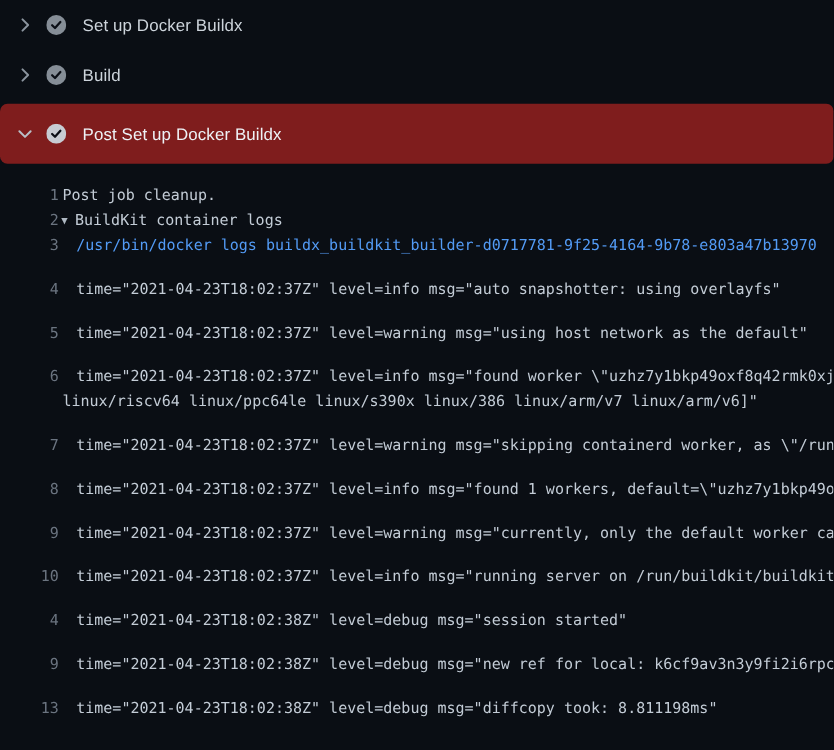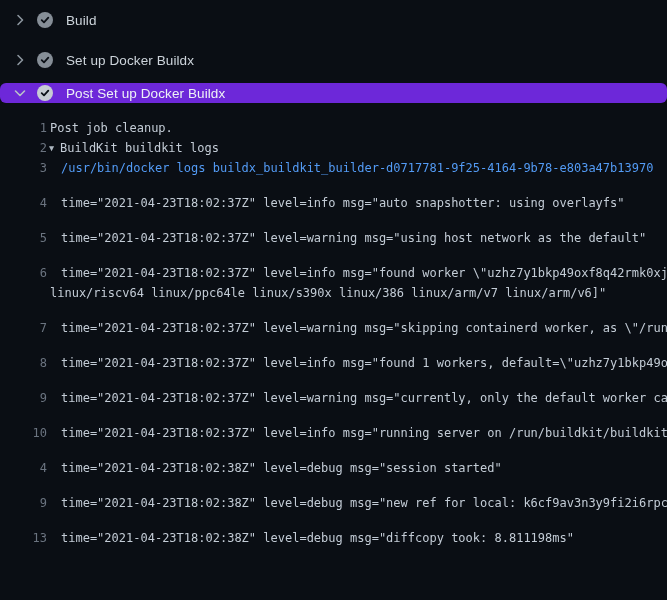--- a/index.html
+++ b/index.html
@@ -15,21 +15,21 @@
     padding-left:12px; box-sizing:border-box; cursor:pointer;
   }
   .chev { width:17px; height:16px; display:flex; align-items:center; color:#8b949e; flex:0 0 17px; }
   .chev svg { transition:none; }
   .step.expanded .chev svg { transform:rotate(90deg); }
   .check { width:16px; height:16px; margin-left:8px; margin-right:13px; flex:0 0 16px; }
   .check .cbg { fill:#868e97; }
   .check .cmk { stroke:#0b0f16; }
   .step-label { color:#cdd4db; font-size:13.5px; letter-spacing:0.1px; }
   .step.expanded {
-    height:20px; margin-top:3px; border-radius:6px; background:#6d28d9;text-align:center;
+    height:48px; margin-top:3px; border-radius:6px; background:#7f1d1d;text-align:center;
   }
   .step.expanded .step-label { color:#eef2f6; }
   .step.expanded .chev { color:#b9c0c8; }
   .step.expanded .check .cbg { fill:#c7ccd3; }
   
   .log { padding-top:15px; width:667px; }
   .row {
     display:flex; height:20px; line-height:20px;
     font-family:"DejaVu Sans Mono", monospace; font-size:12px;
     white-space:pre; overflow:hidden; color:#c3ccd6;
@@ -54,36 +54,36 @@
       <svg width="16" height="16" viewBox="0 0 16 16" fill="none">
         <path d="M6 3.5 L10.5 8 L6 12.5" stroke="currentColor" stroke-width="1.6" stroke-linecap="round" stroke-linejoin="round"></path>
       </svg>
     </span>
     <span class="check">
       <svg width="16" height="16" viewBox="0 0 16 16">
         <circle class="cbg" cx="8" cy="8" r="8"></circle>
         <path class="cmk" d="M4.7 8.2 L7.0 10.4 L11.3 5.6" fill="none" stroke-width="1.8" stroke-linecap="round" stroke-linejoin="round"></path>
       </svg>
     </span>
-    <span class="step-label">Build</span>
+    <span class="step-label">Set up Docker Buildx</span>
   </div>
 
   <div class="step">
     <span class="chev">
       <svg width="16" height="16" viewBox="0 0 16 16" fill="none">
         <path d="M6 3.5 L10.5 8 L6 12.5" stroke="currentColor" stroke-width="1.6" stroke-linecap="round" stroke-linejoin="round"></path>
       </svg>
     </span>
     <span class="check">
       <svg width="16" height="16" viewBox="0 0 16 16">
         <circle class="cbg" cx="8" cy="8" r="8"></circle>
         <path class="cmk" d="M4.7 8.2 L7.0 10.4 L11.3 5.6" fill="none" stroke-width="1.8" stroke-linecap="round" stroke-linejoin="round"></path>
       </svg>
     </span>
-    <span class="step-label">Set up Docker Buildx</span>
+    <span class="step-label">Build</span>
   </div>
 
 
   <div class="step expanded">
     <span class="chev">
       <svg width="16" height="16" viewBox="0 0 16 16" fill="none">
         <path d="M6 3.5 L10.5 8 L6 12.5" stroke="currentColor" stroke-width="1.6" stroke-linecap="round" stroke-linejoin="round"></path>
       </svg>
     </span>
     <span class="check">
@@ -96,21 +96,21 @@
   </div>
 </div>
   <div class="log">
   <div class="row plain">
     <span class="num">1</span>
     <span class="content"><span class="txt">Post job cleanup.</span></span>
   </div>
 
   <div class="row group">
     <span class="num">2</span>
-    <span class="content"><span class="caret">▼</span><span class="txt">BuildKit buildkit logs</span></span>
+    <span class="content"><span class="caret">▼</span><span class="txt">BuildKit container logs</span></span>
   </div>
 
   <div class="row command">
     <span class="num">3</span>
     <span class="content"><span class="txt">/usr/bin/docker logs buildx_buildkit_builder-d0717781-9f25-4164-9b78-e803a47b13970</span></span>
   </div>
 
   <div class="row log">
     <span class="num">4</span>
     <span class="content"><span class="txt">time="2021-04-23T18:02:37Z" level=info msg="auto snapshotter: using overlayfs"</span></span>

